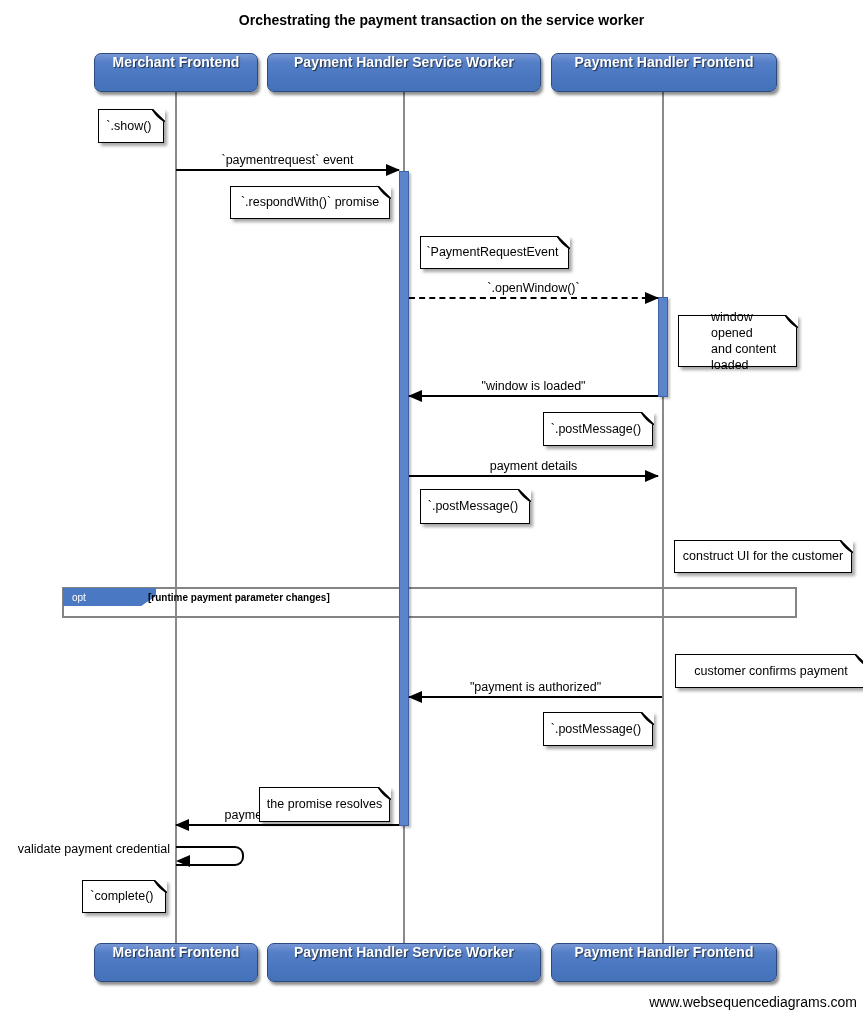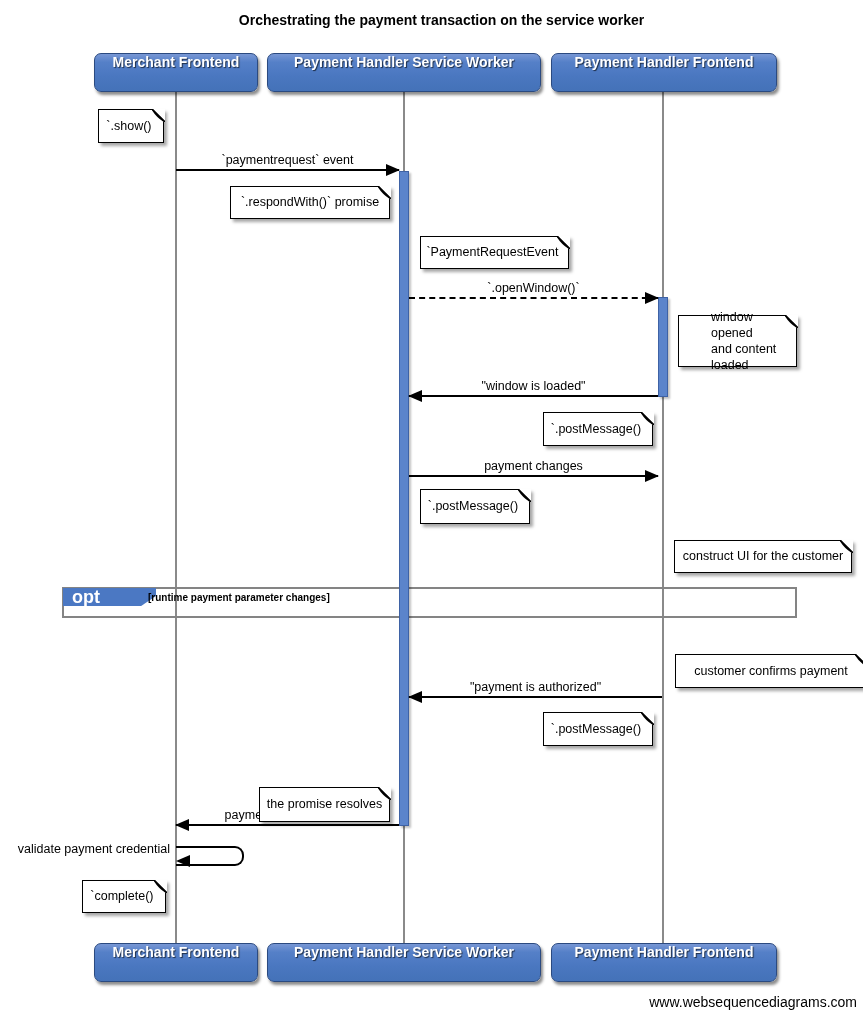--- a/index.html
+++ b/index.html
@@ -48,21 +48,21 @@
               border:2px solid #000; border-left:none; border-radius:0 9px 9px 0; z-index:4; }
   .selfloop-head { position:absolute; left:176px; top:855px; width:0; height:0;
                    border-top:6px solid transparent; border-bottom:6px solid transparent;
                    border-right:14px solid #000; z-index:4; }
   .free-label { position:absolute; left:8px; top:842px; width:162px; text-align:right;
                 font-size:12.5px; white-space:nowrap; z-index:4; }
 
   .frame { position:absolute; left:62px; top:587px; width:735px; height:31px;
            border:2px solid #848484; box-sizing:border-box; z-index:2; background:transparent; }
   .frame-tab { position:absolute; left:-1px; top:-1px; width:93px; height:18px; box-sizing:border-box;
-               background:#4b78c3; color:#fff; font-weight:bold; font-size:18px;
+               background:#4b78c3; color:#fff; font-weight:normal; font-size:10px;
                clip-path:polygon(0 0,100% 0,100% 45%,84% 100%,0 100%);
                display:flex; align-items:center; padding-left:9px; }
   .frame-cond { position:absolute; left:84px; top:-1px; height:18px; display:flex; align-items:center;
                 font-weight:bold; font-size:10px; white-space:nowrap; }
 </style>
 </head>
 <body>
 
 <div class="stage">
 
@@ -112,21 +112,21 @@
     <div class="head-right"></div>
   </div>
 
   <div class="msg" style="left:409px; top:377px; width:249px;">
     <div class="label">"window is loaded"</div>
     <div class="line"></div>
     <div class="head-left"></div>
   </div>
 
   <div class="msg" style="left:409px; top:457px; width:249px;">
-    <div class="label">payment changes</div>
+    <div class="label">payment details</div>
     <div class="line"></div>
     <div class="head-right"></div>
   </div>
 
   <div class="msg" style="left:409px; top:678px; width:253px;">
     <div class="label">"payment is authorized"</div>
     <div class="line"></div>
     <div class="head-left"></div>
   </div>
 

